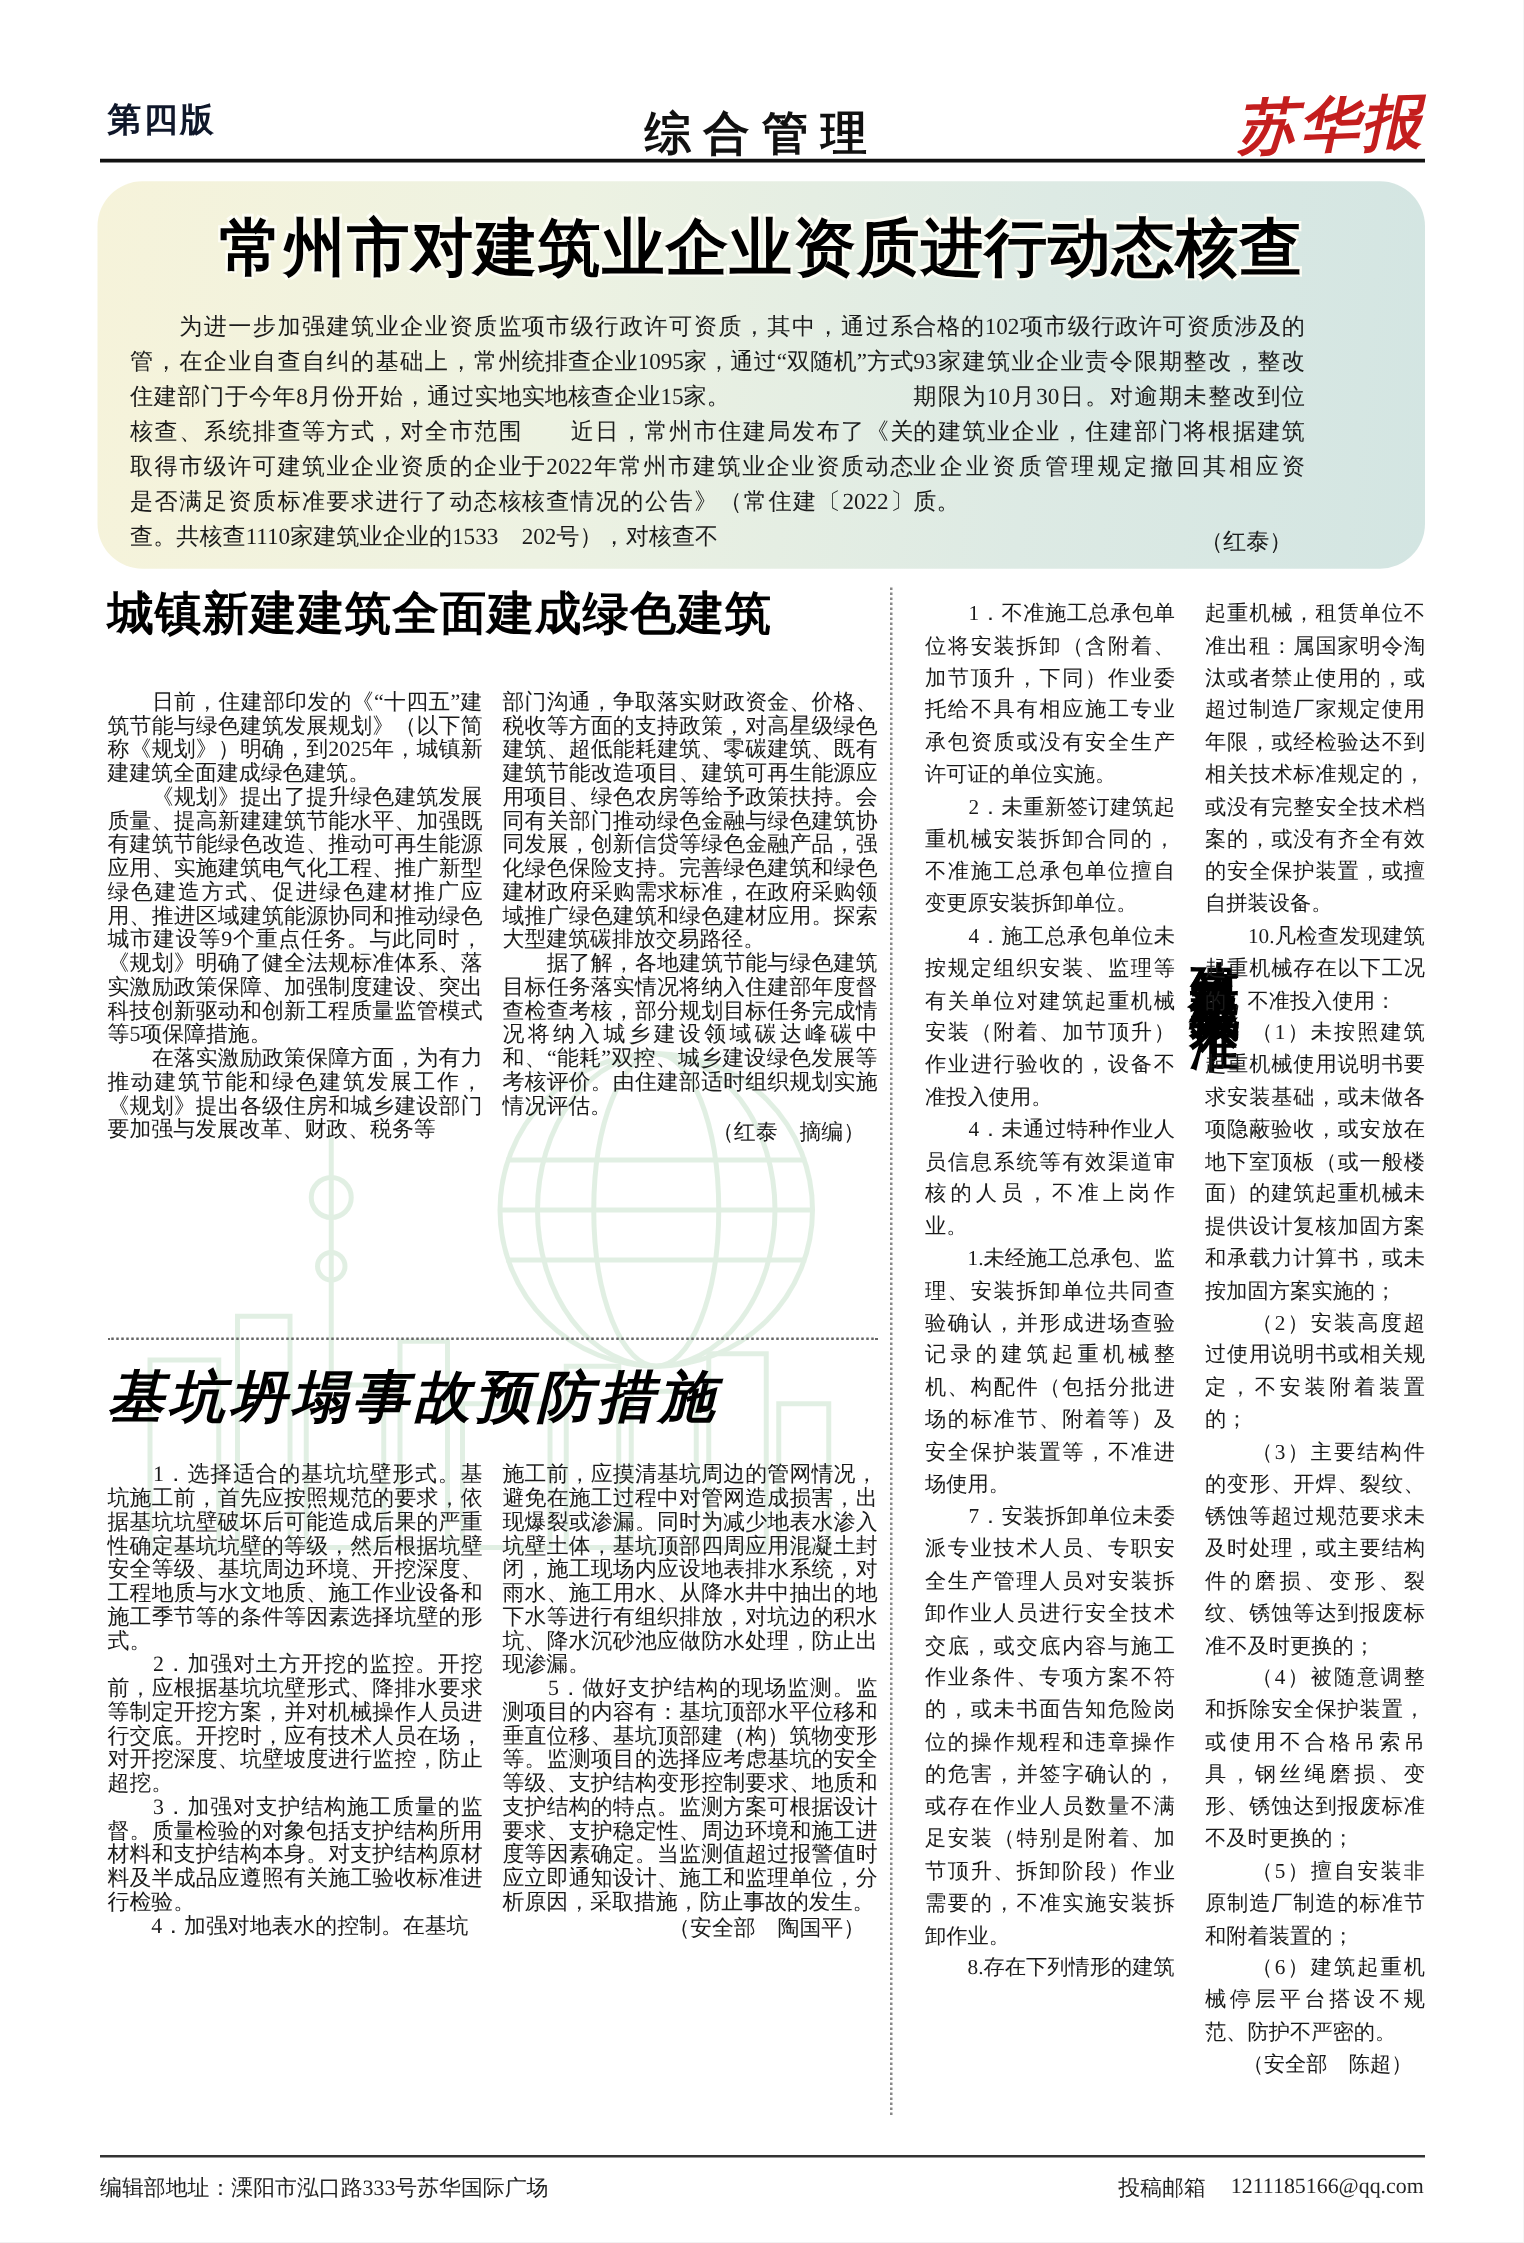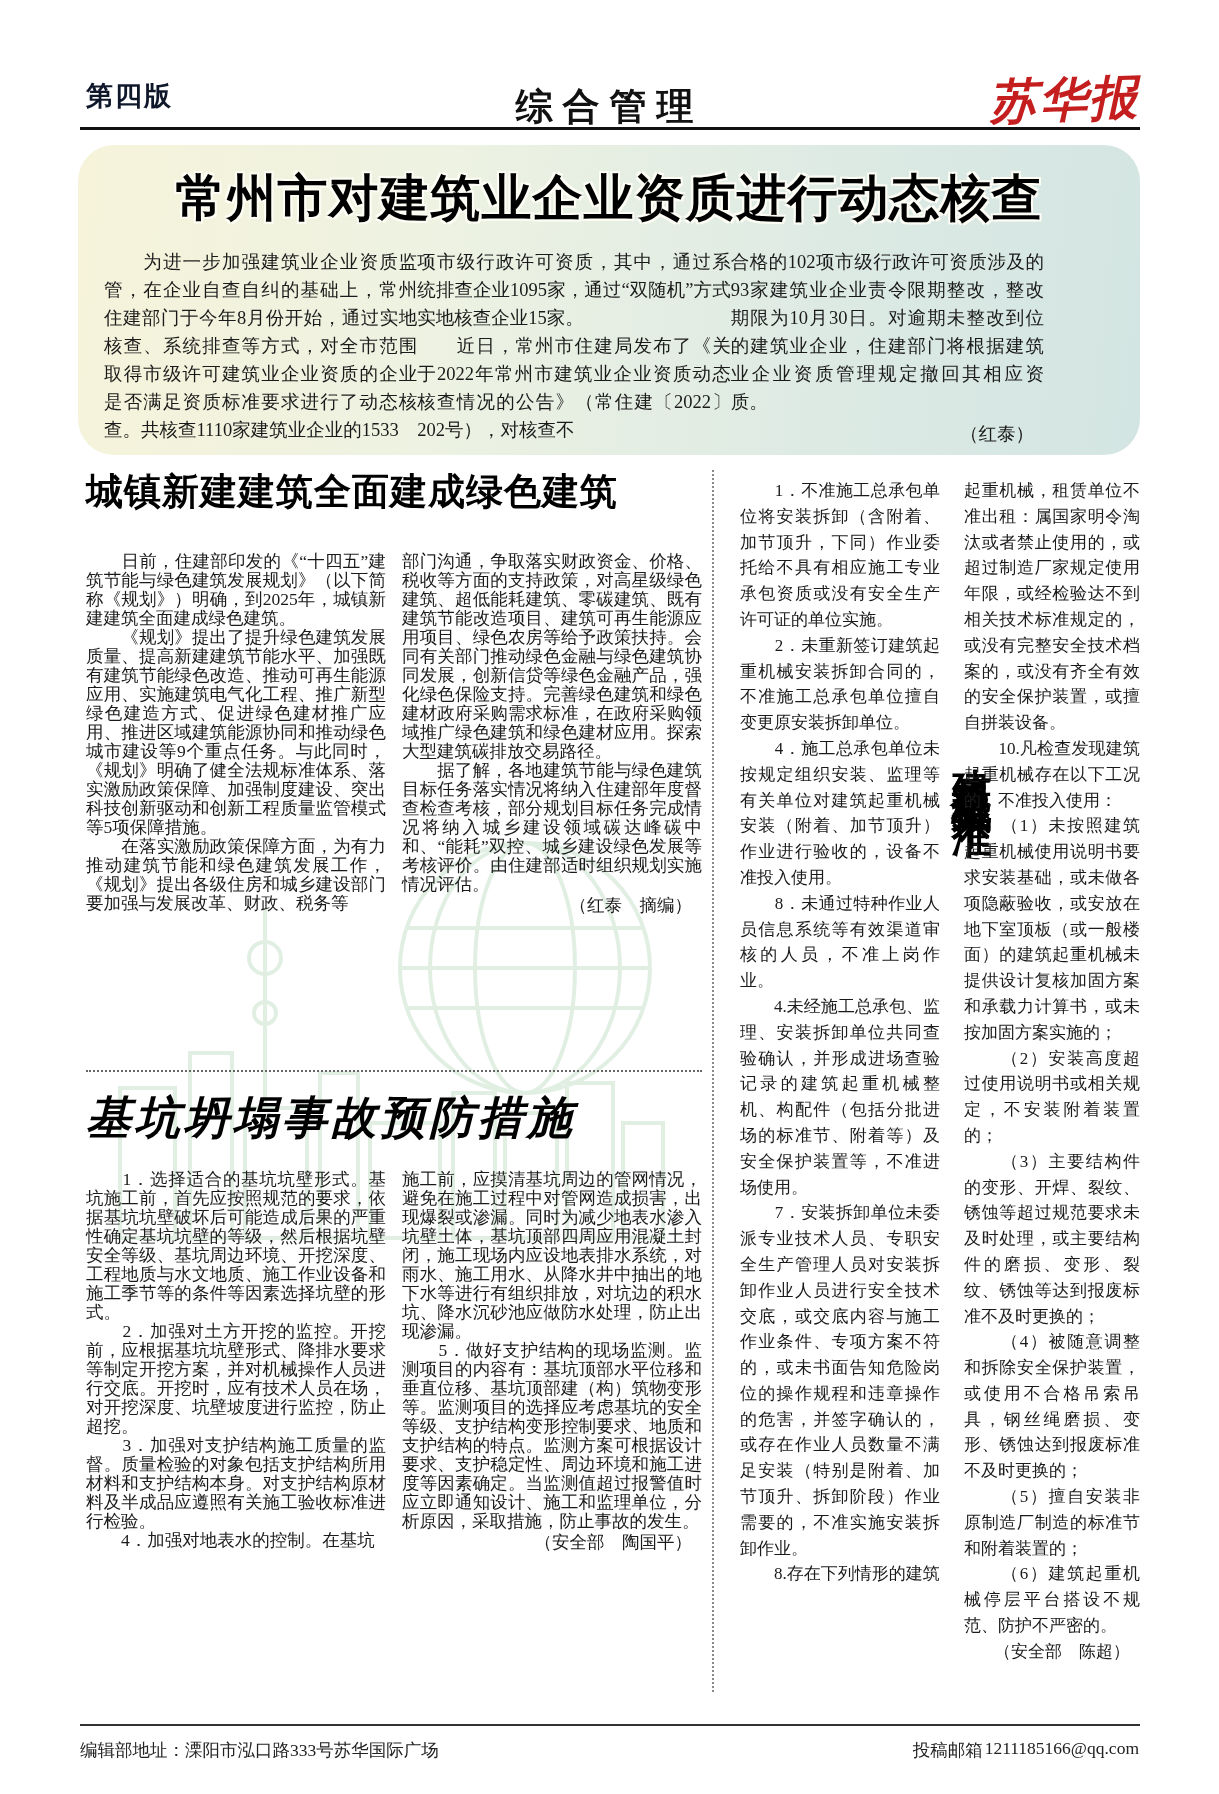--- a/index.html
+++ b/index.html
@@ -44,21 +44,21 @@
   .v-headline{
     position:absolute;left:202px;top:258px;width:58px;height:500px;
     writing-mode:vertical-rl;text-orientation:upright;
     font-size:40px;font-weight:bold;color:#000;letter-spacing:5px;line-height:58px;
   }
   
   .watermark{position:absolute;left:105px;top:818px;width:565px;height:435px;opacity:0.16;z-index:0;}
   
   .footer-rule{position:absolute;left:80px;top:1724px;width:1060px;height:2px;background:#333;}
   .footer{position:absolute;left:80px;right:80px;top:1738px;display:flex;justify-content:space-between;font-size:17.5px;color:#222;}
-  .footer .mailbox{display:flex;gap:2px;}
+  .footer .mailbox{display:flex;gap:20px;}
 </style>
 </head>
 <body>
 
 <div class="page">
 
   <div class="edition">第四版</div>
   <div class="section-title">综合管理</div>
   <div class="masthead">苏华报</div>
   <div class="header-rule"></div>
@@ -140,22 +140,22 @@
     </div>
   </div>
 
   <div class="divider-v"></div>
 
   <div class="right-block">
     <div class="crane-colA col">
         <p>　　1．不准施工总承包单位将安装拆卸（含附着、加节顶升，下同）作业委托给不具有相应施工专业承包资质或没有安全生产许可证的单位实施。</p>
         <p>　　2．未重新签订建筑起重机械安装拆卸合同的，不准施工总承包单位擅自变更原安装拆卸单位。</p>
         <p>　　4．施工总承包单位未按规定组织安装、监理等有关单位对建筑起重机械安装（附着、加节顶升）作业进行验收的，设备不准投入使用。</p>
-        <p>　　8．未通过特种作业人员信息系统等有效渠道审核的人员，不准上岗作业。</p>
-        <p>　　4.未经施工总承包、监理、安装拆卸单位共同查验确认，并形成进场查验记录的建筑起重机械整机、构配件（包括分批进场的标准节、附着等）及安全保护装置等，不准进场使用。</p>
+        <p>　　4．未通过特种作业人员信息系统等有效渠道审核的人员，不准上岗作业。</p>
+        <p>　　1.未经施工总承包、监理、安装拆卸单位共同查验确认，并形成进场查验记录的建筑起重机械整机、构配件（包括分批进场的标准节、附着等）及安全保护装置等，不准进场使用。</p>
         <p>　　7．安装拆卸单位未委派专业技术人员、专职安全生产管理人员对安装拆卸作业人员进行安全技术交底，或交底内容与施工作业条件、专项方案不符的，或未书面告知危险岗位的操作规程和违章操作的危害，并签字确认的，或存在作业人员数量不满足安装（特别是附着、加节顶升、拆卸阶段）作业需要的，不准实施安装拆卸作业。</p>
         <p>　　8.存在下列情形的建筑</p>
       </div>
     <div class="v-headline">建筑起重机械﹃十个不准﹄</div>
     <div class="crane-colB col">
       <div>
           <p>起重机械，租赁单位不准出租：属国家明令淘汰或者禁止使用的，或超过制造厂家规定使用年限，或经检验达不到相关技术标准规定的，或没有完整安全技术档案的，或没有齐全有效的安全保护装置，或擅自拼装设备。</p>
           <p>　　10.凡检查发现建筑起重机械存在以下工况的，不准投入使用：</p>
           <p>　　（1）未按照建筑起重机械使用说明书要求安装基础，或未做各项隐蔽验收，或安放在地下室顶板（或一般楼面）的建筑起重机械未提供设计复核加固方案和承载力计算书，或未按加固方案实施的；</p>
           <p>　　（2）安装高度超过使用说明书或相关规定，不安装附着装置的；</p>

